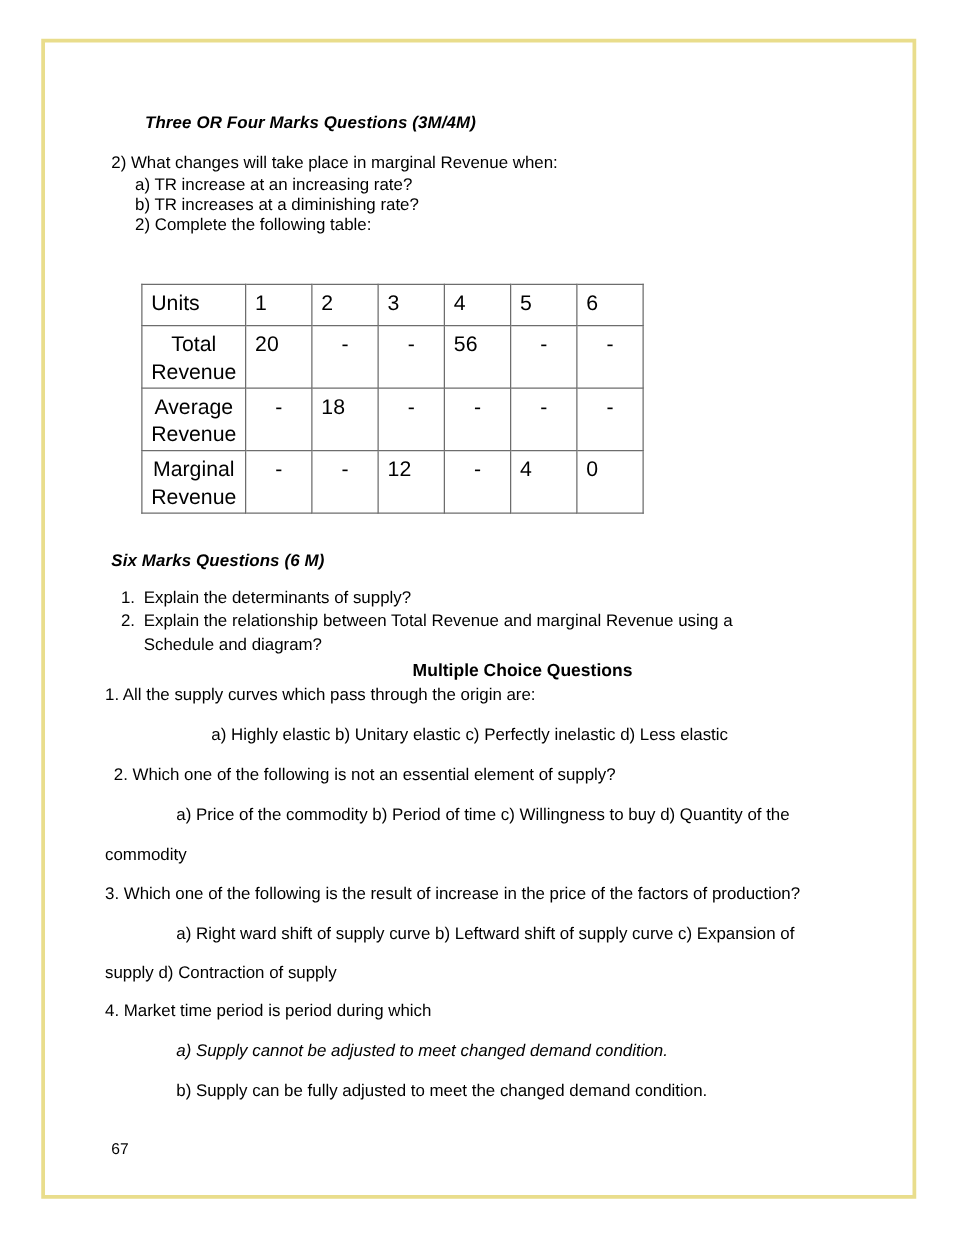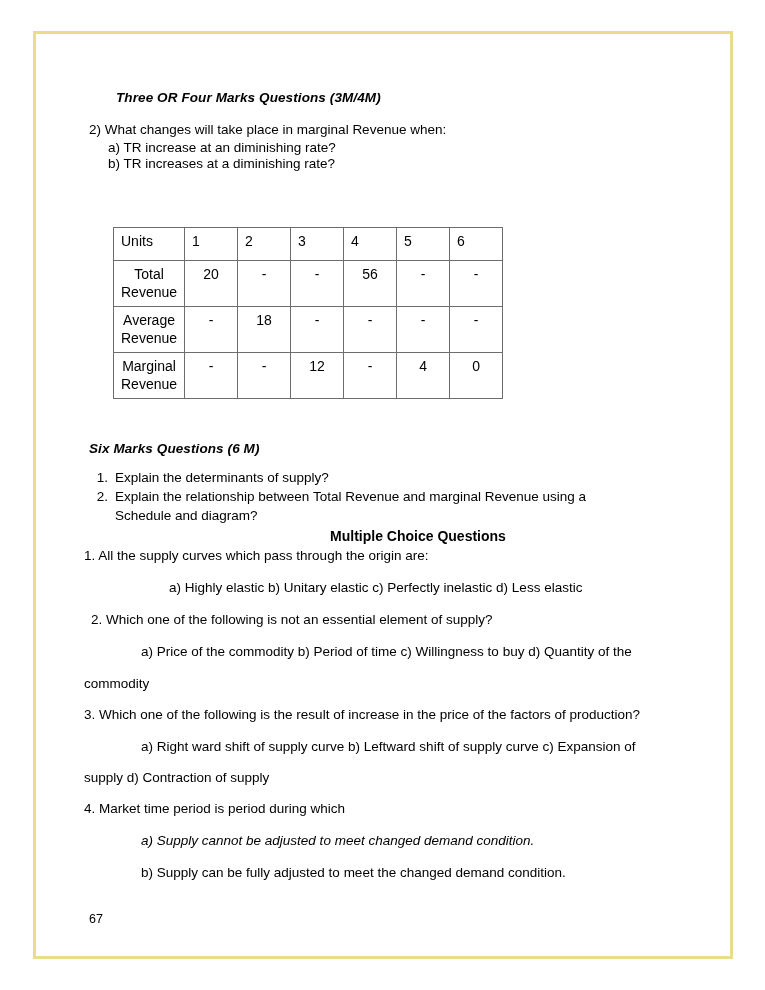--- a/index.html
+++ b/index.html
@@ -75,21 +75,21 @@
 
   
   .revenue-table-wrap {
     position: absolute;
     left: 80px;
     top: 196px;
   }
   table.revenue-table {
     border-collapse: collapse;
     table-layout: fixed;
-    font-size: 14px;
+    font-size: 17px;
     padding-left: 33px;
   }
   table.revenue-table td {
     border: 1px solid #6d6d6d;
     height: 46px;
     vertical-align: top;
     padding: 4px 7px 0 7px;
     box-sizing: border-box;
     line-height: 1.32;
   }
@@ -98,21 +98,21 @@
   }
   td.rowlabel {
     width: 71px;
     text-align: center;
   }
   td.rowlabel.leftish {
     text-align: left;
   }
   td.datacell {
     width: 53px;
-    text-align: center;
+    text-align: left;
   }
   td.datacell.dash {
     text-align: center;
   }
   td.hdrcell {
     width: 53px;
     text-align: left;
   }
 
   
@@ -180,24 +180,25 @@
 
 <div class="page-sheet">
   <div class="page-border"></div>
 
   <div class="page-content">
 
     <div class="abs section-heading" id="heading-three-four">Three OR Four Marks Questions (3M/4M)</div>
 
     <div class="abs tight-line" id="q1-stem">2) What changes will take place in marginal Revenue when:</div>
 
-    <div class="abs tight-line" id="q1-a">a) TR increase at an diminishing rate?</div>
+    <div class="abs tight-line" id="q1-a">a) TR increase at an increasing rate?</div>
 
     <div class="abs tight-line" id="q1-b">b) TR increases at a diminishing rate?</div>
 
+    <div class="abs tight-line" id="q2-stem">2) Complete the following table:</div>
 
     <div class="revenue-table-wrap">
       <table class="revenue-table">
         <tbody>
           <tr class="header-row">
             <td class="rowlabel leftish">Units</td>
             <td class="hdrcell">1</td>
             <td class="hdrcell">2</td>
             <td class="hdrcell">3</td>
             <td class="hdrcell">4</td>

